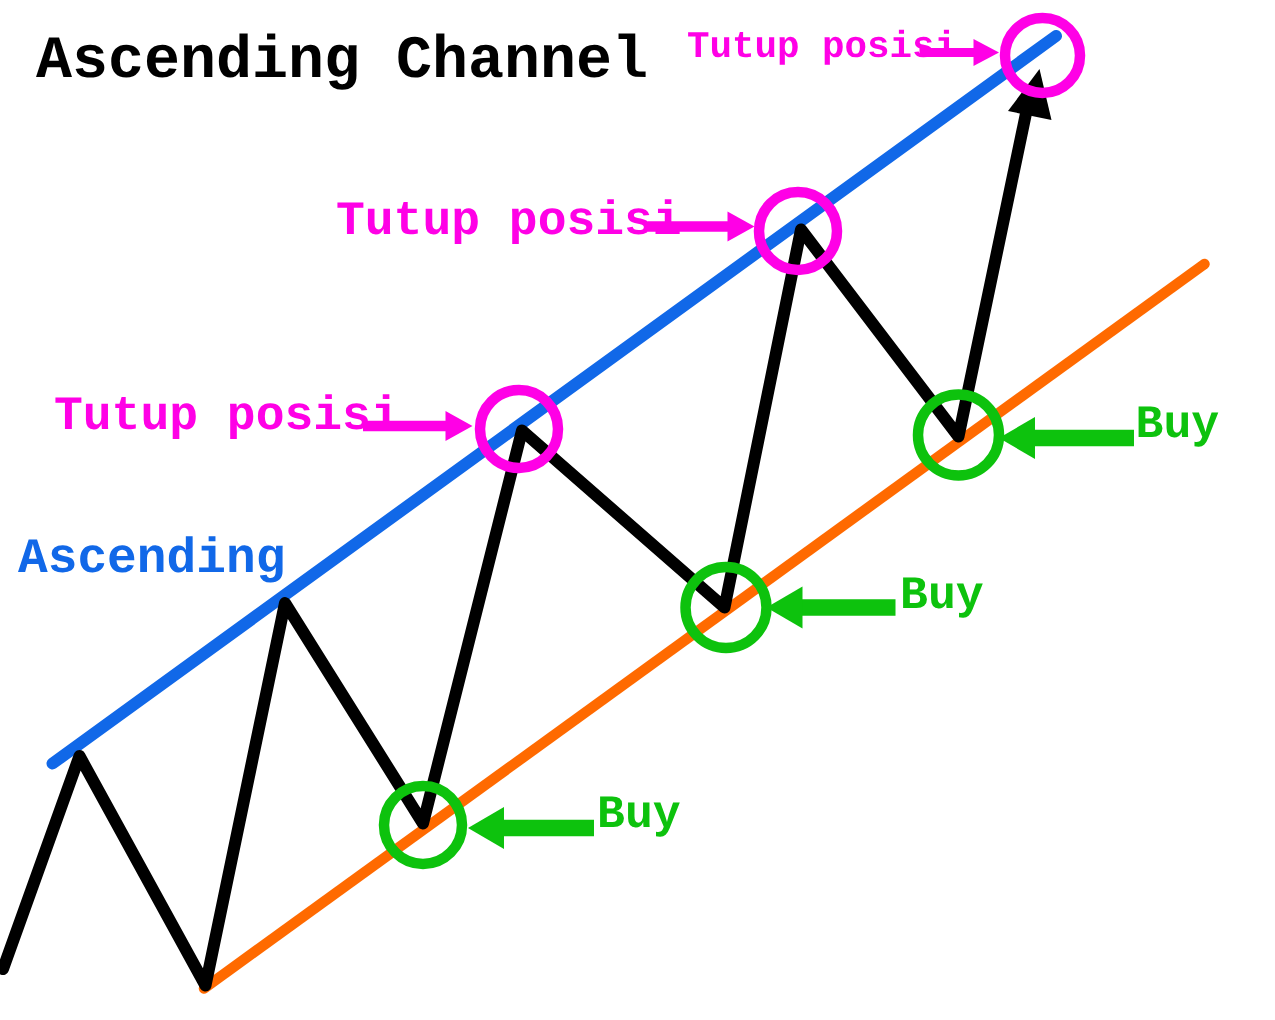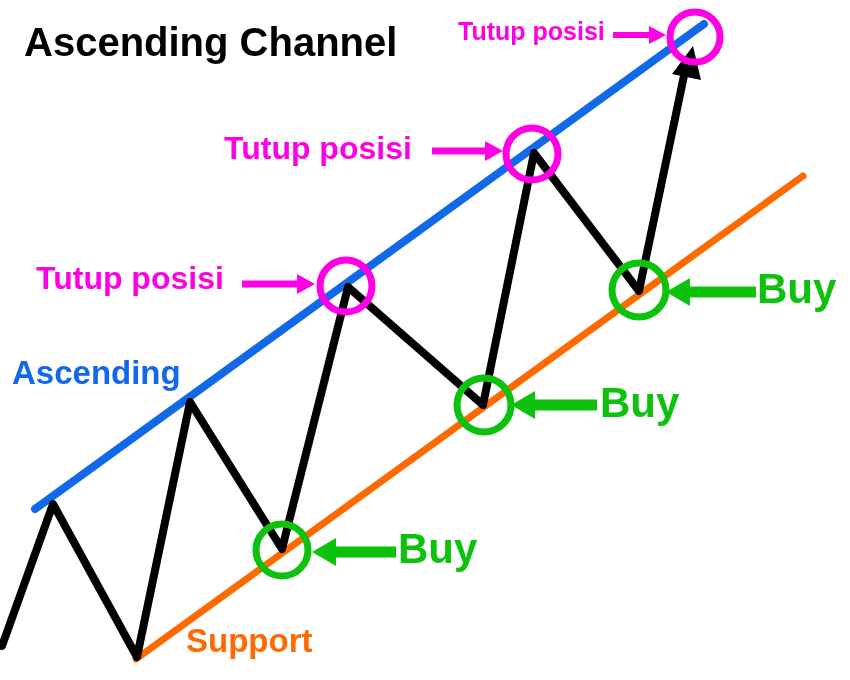--- a/index.html
+++ b/index.html
@@ -2,33 +2,33 @@
 <html style="--price: #000000; --resistance: #1168e8; --support: #ff6a00; --buy: #0dc20d; --close: #ff00e6;"><head>
 <meta charset="utf-8">
 <style>
   html, body { margin: 0; padding: 0; background: #ffffff; }
   #canvas {
     position: relative;
     width: 850px;
     height: 680px;
     background: #ffffff;
     overflow: hidden;
-    font-family: Liberation Sans, sans-serif;
+    font-family: Liberation Mono, monospace;
   }
   #chart-svg { position: absolute; left: 0; top: 0; }
   .lbl {
     position: absolute;
     font-weight: 700;
     line-height: 1;
     white-space: nowrap;
     user-select: none;
   }
   .lbl.title      { color: var(--price);      font-size: 40px; letter-spacing: 0px; }
   .lbl.close-lbl  { color: var(--close);      }
-  .lbl.buy-lbl    { color: var(--buy);        font-size: 42px; }
+  .lbl.buy-lbl    { color: var(--buy);        font-size: 31px; }
   .lbl.res-lbl    { color: var(--resistance); font-size: 33px; }
   .lbl.sup-lbl    { color: var(--support);    font-size: 33px; }
 </style>
 </head>
 <body>
 
 <div id="canvas">
 
   <svg id="chart-svg" width="850" height="680" viewBox="0 0 850 680">
 
@@ -76,20 +76,19 @@
   <div class="lbl title" style="left:24px; top:22px;">Ascending Channel</div>
 
   <div class="lbl close-lbl" style="left:458px; top:19px; font-size:25px;">Tutup posisi</div>
 
   <div class="lbl close-lbl" style="left:224px; top:132px; font-size:32px;">Tutup posisi</div>
 
   <div class="lbl close-lbl" style="left:36px; top:262px; font-size:32px;">Tutup posisi</div>
 
   <div class="lbl res-lbl" style="left:12px; top:356px;">Ascending</div>
 
-  <div class="lbl sup-lbl" style="left:186px; top:624px;">Support</div>
 
   <div class="lbl buy-lbl" style="left:398px; top:528px;">Buy</div>
 
   <div class="lbl buy-lbl" style="left:600px; top:382px;">Buy</div>
 
   <div class="lbl buy-lbl" style="left:757px; top:268px;">Buy</div>
 </div>
 
 </body></html>

